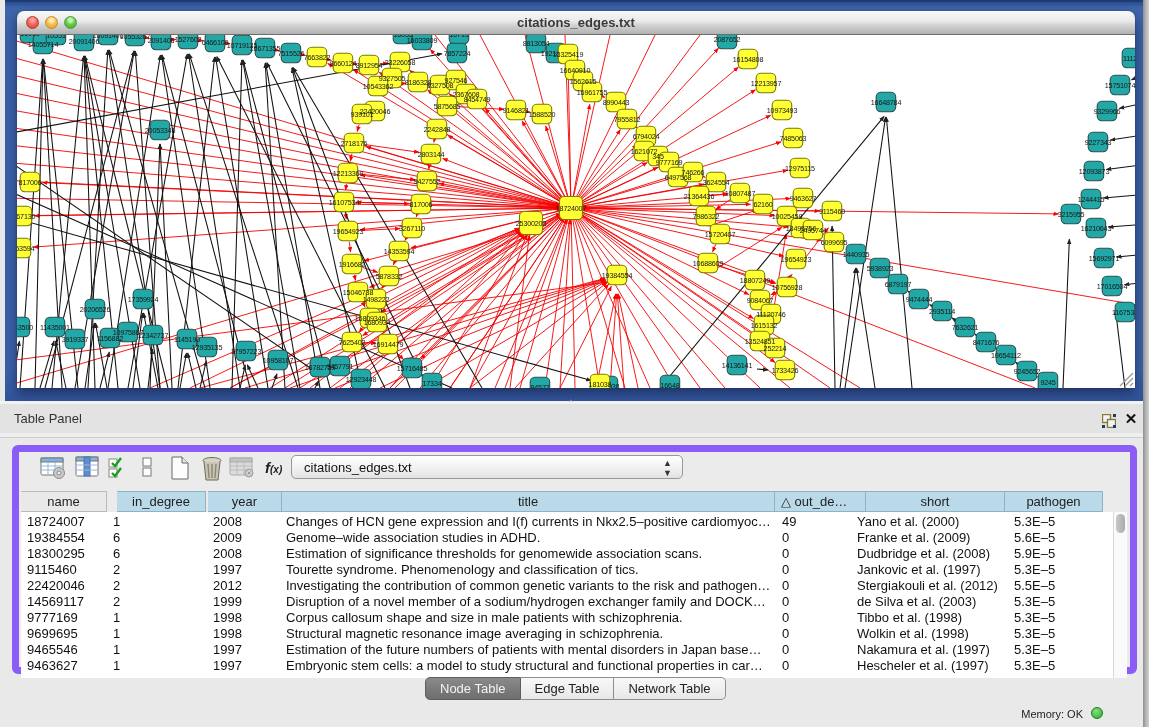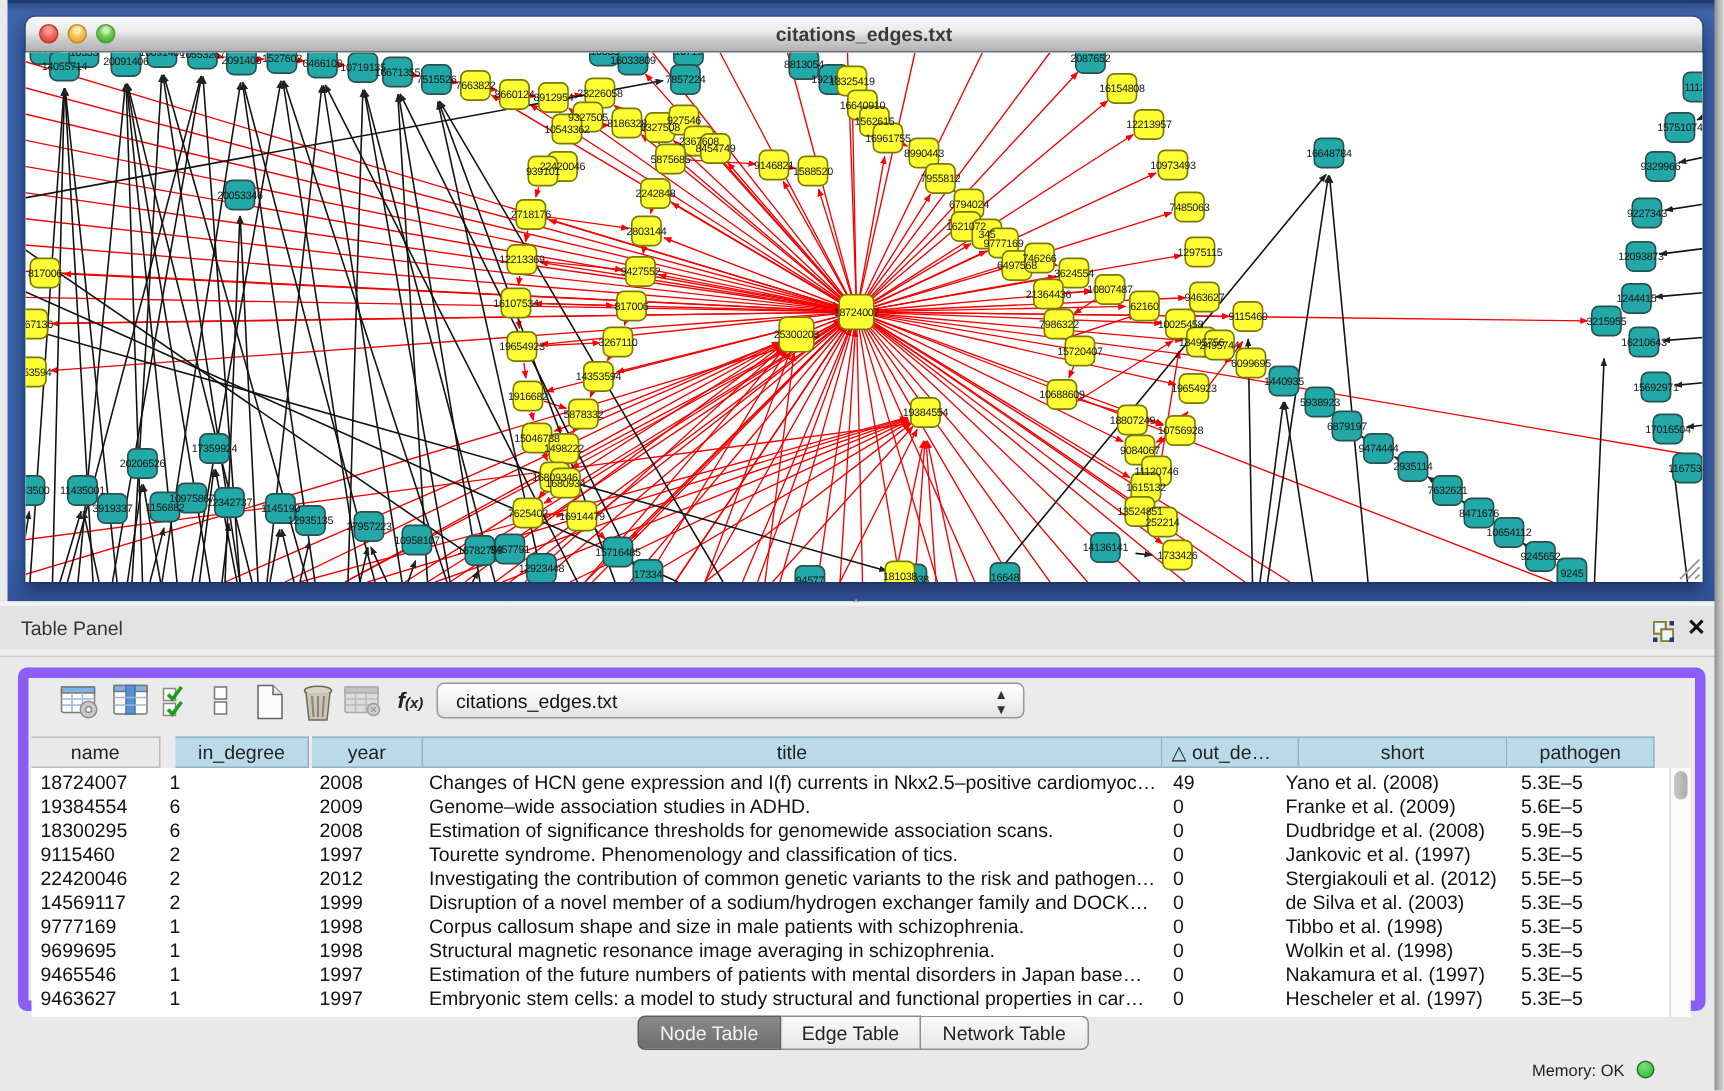--- a/index.html
+++ b/index.html
@@ -718,21 +718,21 @@
       <div class="hc" style="left:845px; width:139px;">short</div>
       <div class="hc" style="left:984px; width:98px;">pathogen</div>
     </div>
     <div id="tbody">
       <div class="row" style="top:2px">
           <span class="c0">18724007</span>
           <span class="c1">1</span>
           <span class="c2">2008</span>
           <span class="c3">Changes of HCN gene expression and I(f) currents in Nkx2.5–positive cardiomyoc…</span>
           <span class="c4">49</span>
-          <span class="c5">Yano et al. (2008)</span>
+          <span class="c5">Yano et al. (2000)</span>
           <span class="c6">5.3E–5</span>
         </div>
       <div class="row" style="top:18px">
           <span class="c0">19384554</span>
           <span class="c1">6</span>
           <span class="c2">2009</span>
           <span class="c3">Genome–wide association studies in ADHD.</span>
           <span class="c4">0</span>
           <span class="c5">Franke et al. (2009)</span>
           <span class="c6">5.6E–5</span>

